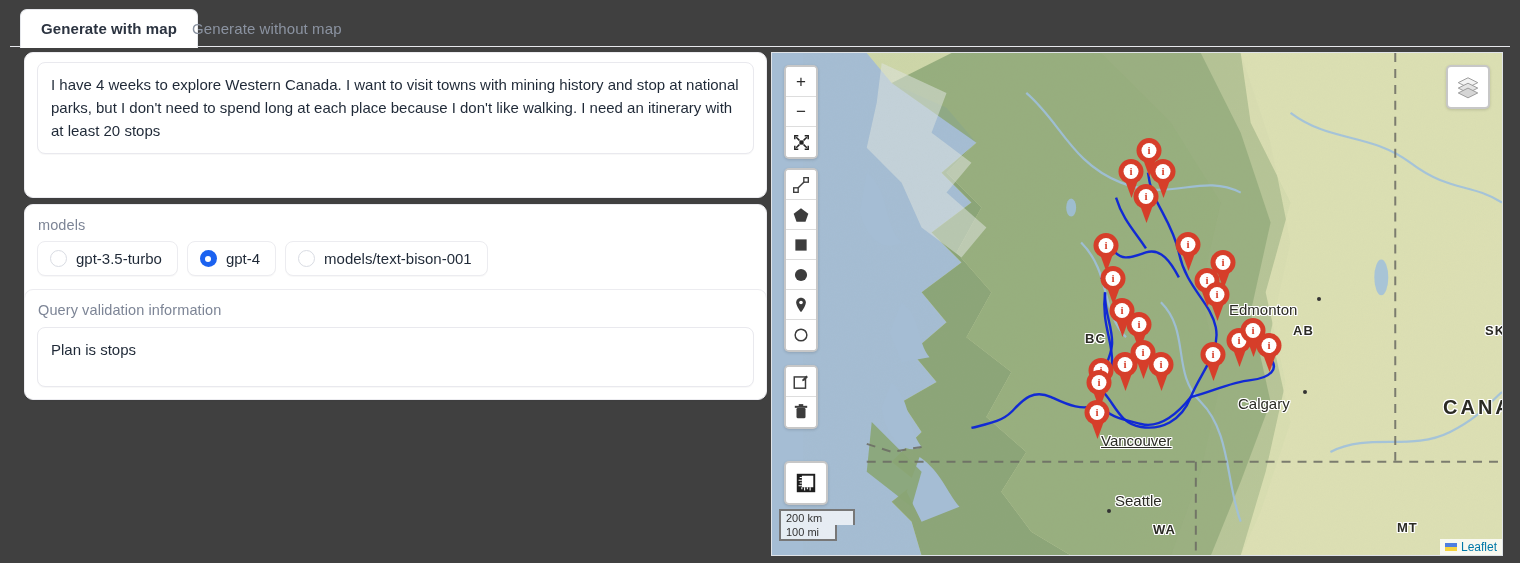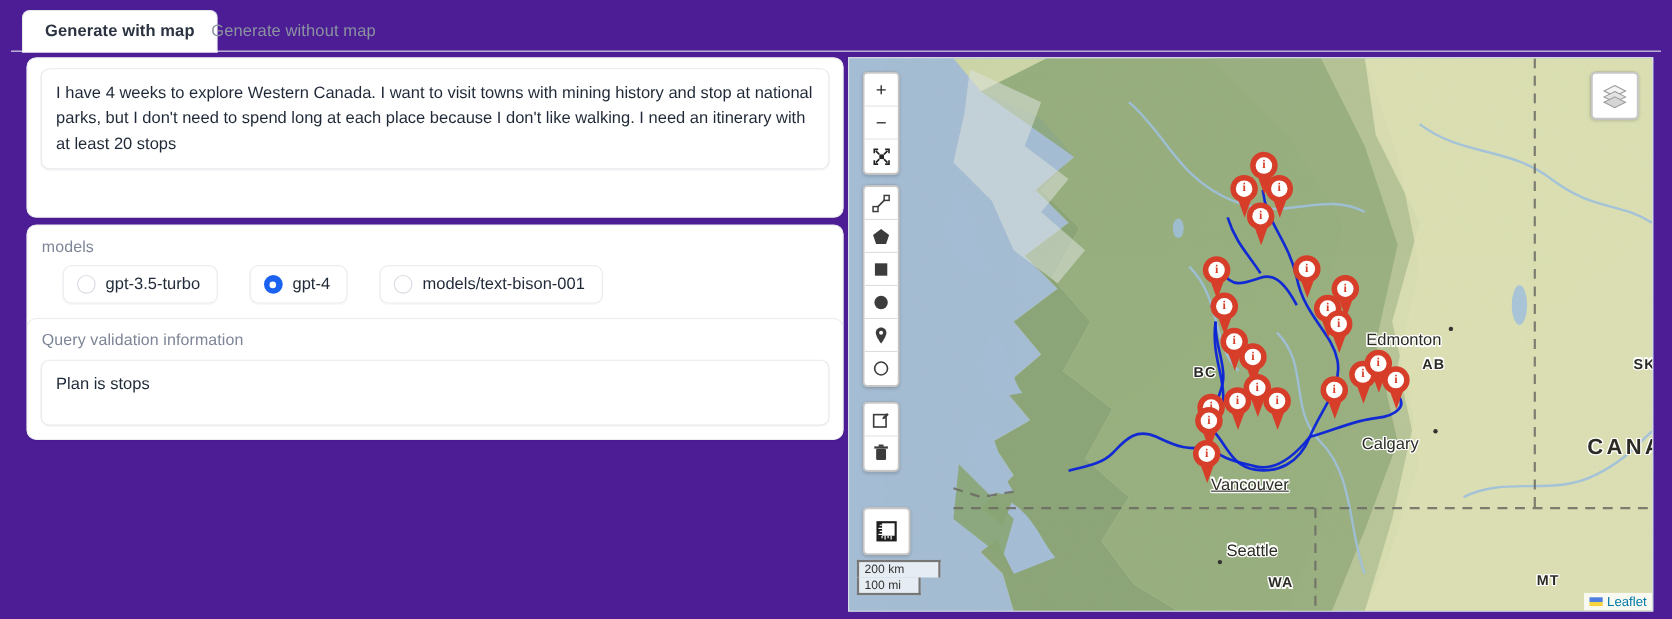--- a/index.html
+++ b/index.html
@@ -4,21 +4,21 @@
 <style>
   * { box-sizing: border-box; }
   html, body {
     margin: 0; padding: 0;
     width: 1520px; height: 563px;
     background: #ffffff;
     font-family: "Liberation Sans", sans-serif;
     overflow: hidden;
   }
 
-  #app { position: relative; width: 1520px; height: 563px; background: #4c1d95; }
+  #app { position: relative; width: 1520px; height: 563px; background: #404040; }
 
   
   .tabbar {
     position: absolute; left: 10px; top: 9px; width: 1500px; height: 38px;
     border-bottom: 1px solid #e6e8ec;
   }
   .tab {
     position: absolute; top: 0; height: 38px;
     display: flex; align-items: center; justify-content: center;
     padding: 0 20px; font-size: 15px;
@@ -65,21 +65,20 @@
   #query-card .field-box { height: 92px; }
 
   #models-card { top: 157px; height: 101px; }
   .radio-row { display: flex; gap: 9px; padding: 8px 0 0 12px; }
   .radio-pill {
     display: flex; align-items: center; gap: 9px;
     border: 1px solid #ececf0; border-radius: 8px;
     padding: 8px 15px 8px 12px; background: #fff;
     box-shadow: 0 1px 1px rgba(16,24,40,.03);
     cursor: pointer;
-    margin-left: 20px;
   }
   .radio-dot {
     width: 17px; height: 17px; border-radius: 50%;
     border: 1.5px solid #d9dce3; background: #fff; flex: none;
   }
   .radio-dot.checked {
     border: none; background: #1b62f0;
     position: relative;
   }
   .radio-dot.checked::after {
@@ -404,21 +403,21 @@
 
     <div class="attrib">
       <span class="flag"></span>
       <span>Leaflet</span>
     </div>
 
     <div id="map-overlay">
         <div class="city-dot" style="left: 545px; top: 244px;"></div>
         <div class="city-dot" style="left: 531px; top: 337px;"></div>
         <div class="city-dot" style="left: 335px; top: 456px;"></div>
-        <div class="map-label" style="left: 457px; top: 248px; margin-left: 13px;">Edmonton</div>
+        <div class="map-label" style="left: 457px; top: 248px;">Edmonton</div>
         <div class="map-label state" style="left: 521px; top: 270px;">AB</div>
         <div class="map-label" style="left: 466px; top: 342px;">Calgary</div>
         <div class="map-label state" style="left: 713px; top: 270px;">SK</div>
         <div class="map-label country" style="left: 671px; top: 343px;">CANADA</div>
         <div class="map-label" style="left: 329px; top: 379px; text-decoration: underline;">Vancouver</div>
         <div class="map-label" style="left: 343px; top: 439px;">Seattle</div>
         <div class="map-label state" style="left: 381px; top: 469px;">WA</div>
         <div class="map-label state" style="left: 625px; top: 467px;">MT</div>
         <div class="map-label state" style="left: 313px; top: 278px;">BC</div>
         <div class="marker" style="left: 377px; top: 126px;">

